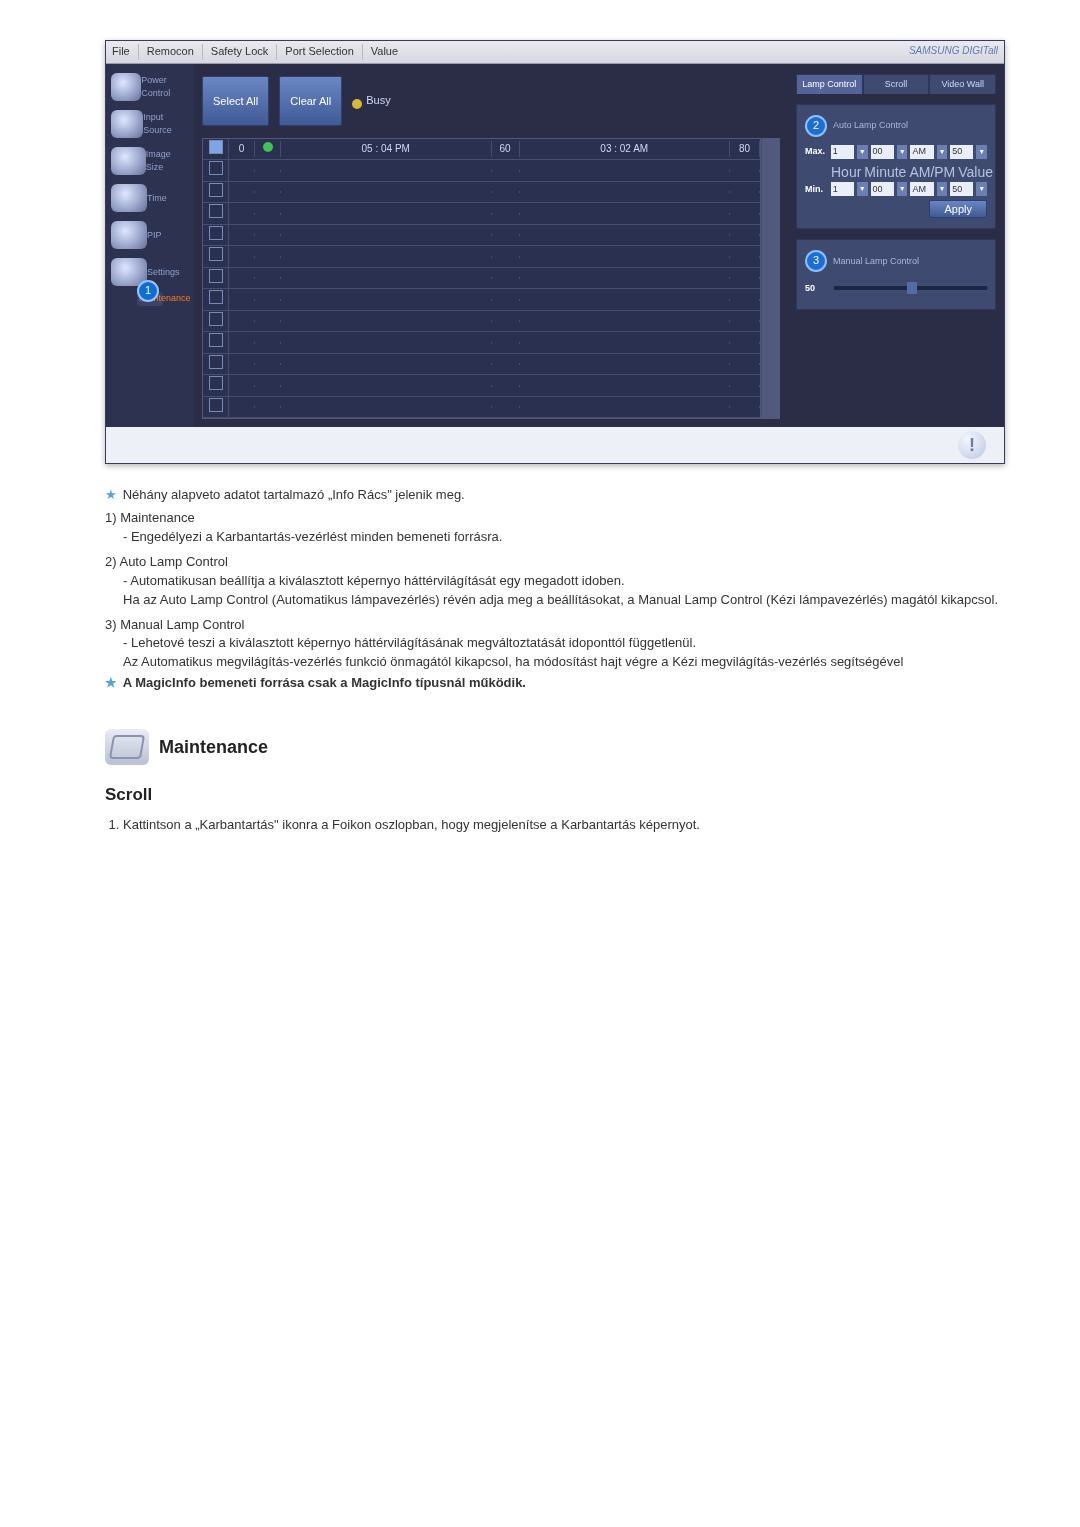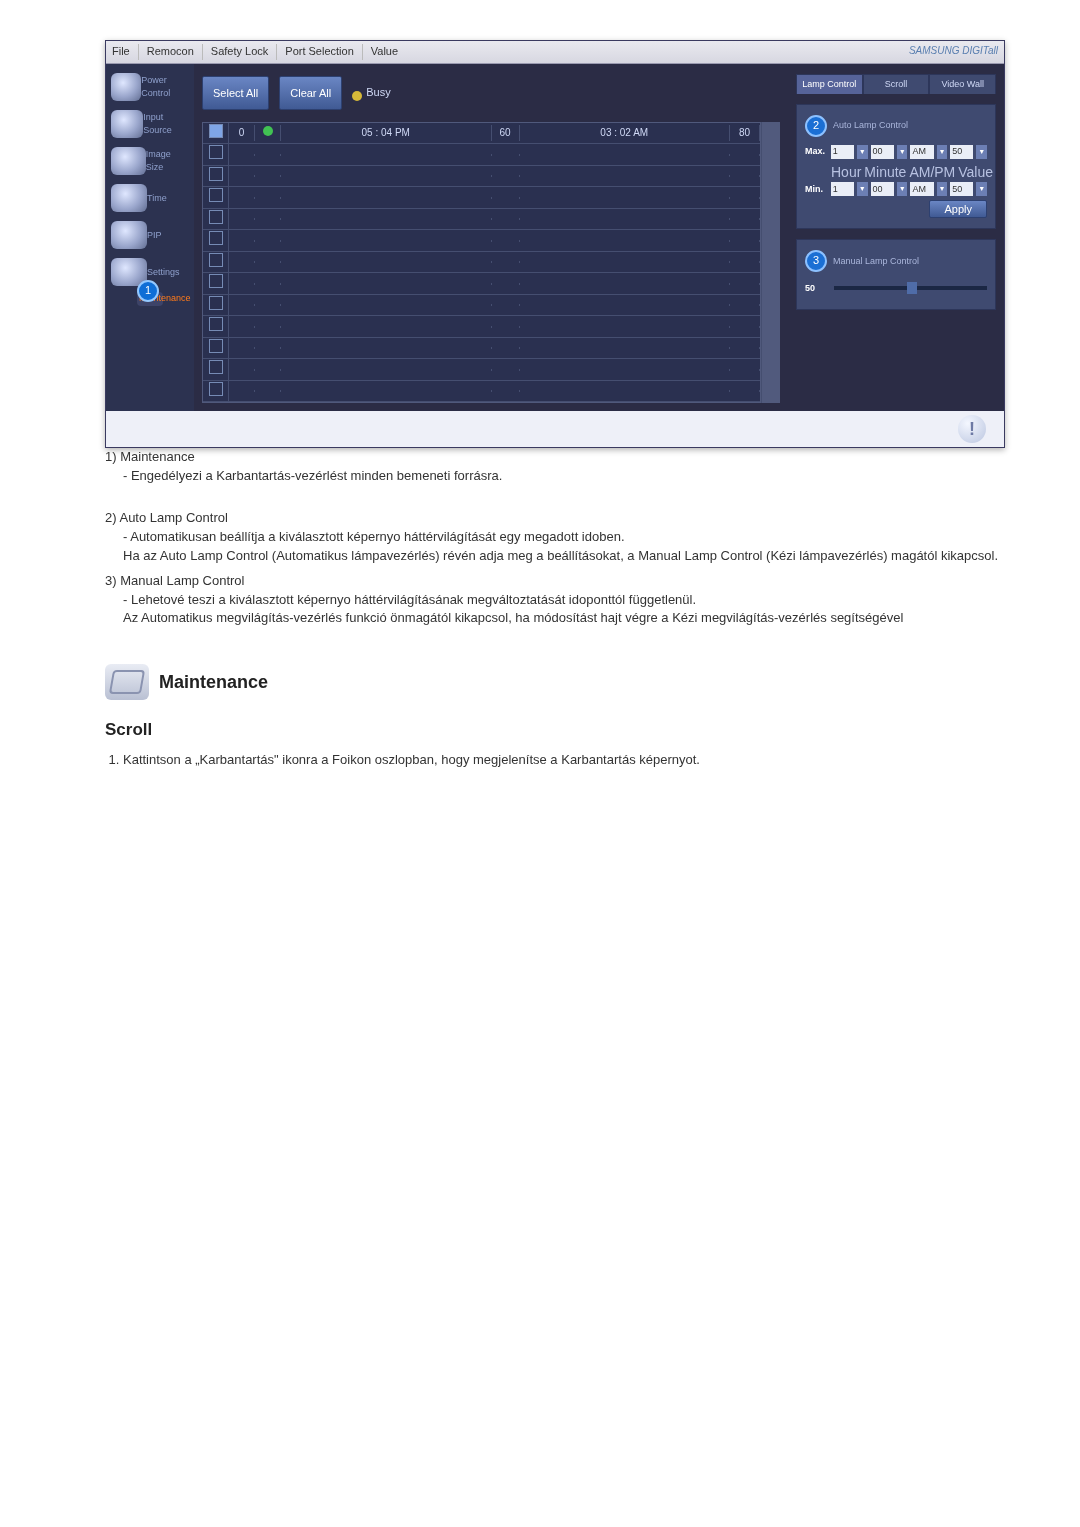--- a/index.html
+++ b/index.html
@@ -15,21 +15,21 @@
   .appbody{display:flex;background:#2b2c45;min-height:330px}
   .sidebar{width:88px;background:#2c3250;padding:6px 0;display:flex;flex-direction:column;align-items:center;gap:2px;color:#8fa0cc;font-size:9px}
   .sideitem{display:flex;flex-direction:row;align-items:center;width:78px;padding:3px 0;border-radius:4px;position:relative}
   .sideitem.sel{background:#3d4368}
   .sideitem.sel .silbl{color:#ff7a1a}
   .sicon{width:36px;height:28px;border-radius:6px;background:radial-gradient(circle at 40% 35%,#dfe7ff,#9aa6cc 55%,#616d92);margin-bottom:1px}
   .silbl{color:#8fa0cc}
   .badge{position:absolute;right:4px;bottom:4px;width:18px;height:18px;border-radius:50%;background:#0f6ed6;color:#fff;font-size:11px;display:flex;align-items:center;justify-content:center;border:2px solid #93c8ff}
   .center{flex:1;padding:8px;display:flex;flex-direction:column;gap:6px}
   .topbtns{display:flex;gap:10px;align-items:center;margin:4px 0 6px}
-  .btn{background:linear-gradient(#6a86c4,#405a94);color:#fff;border:1px solid #2d4070;border-radius:2px;padding:10px 10px;font-size:11px}
+  .btn{background:linear-gradient(#6a86c4,#405a94);color:#fff;border:1px solid #2d4070;border-radius:2px;padding:18px 10px;font-size:11px}
   .busy{display:flex;align-items:flex-end;gap:4px;color:#cfd8f5}
   .busy .dot{width:10px;height:10px;border-radius:50%;background:#d6b939}
   .grid{border:1px solid #50597c;background:#2a3050;min-height:230px}
   .grow{display:grid;grid-template-columns:26px 26px 26px 1fr 28px 1fr 30px;align-items:center;min-height:16px;border-bottom:1px solid #454e70;font-size:10px;color:#cfd8f5}
   .grow>div{padding:1px 4px;text-align:center;border-right:1px solid #454e70;overflow:hidden}
   .grow.hdr{background:#414b73;color:#e7ecff;font-weight:normal}
   .chk{width:12px;height:12px;border:1px solid #768bb5;display:inline-block;background:#2a3050}
   .chk.on{background:#7fa5e6}
   .status{width:10px;height:10px;border-radius:50%;display:inline-block}
   .status.green{background:#41c253}
@@ -303,36 +303,38 @@
               </div>
           </div>
         </div>
       </div>
     </div>
     <div class="bottombar">
         <div class="bottombari">!</div>
       </div>
   </div>
 
+  <p class="note"><span class="stari">★</span><span>Néhány alapveto adatot tartalmazó „Info Rács" jelenik meg.</span></p>
 
   <div>
     <span>1)</span> <span>Maintenance</span><br>
     <span style="margin-left:18px;display:inline-block">- Engedélyezi a Karbantartás-vezérlést minden bemeneti forrásra.</span>
   </div>
-  <div style="margin-top:23px">
+  <div style="margin-top:6px">
     <span>2)</span> <span>Auto Lamp Control</span><br>
     <span style="margin-left:18px;display:inline-block;white-space:pre-line">- Automatikusan beállítja a kiválasztott képernyo háttérvilágítását egy megadott idoben.
 Ha az Auto Lamp Control (Automatikus lámpavezérlés) révén adja meg a beállításokat, a Manual Lamp Control (Kézi lámpavezérlés) magától kikapcsol.</span>
   </div>
   <div style="margin-top:6px">
     <span>3)</span> <span>Manual Lamp Control</span><br>
     <span style="margin-left:18px;display:inline-block;white-space:pre-line">- Lehetové teszi a kiválasztott képernyo háttérvilágításának megváltoztatását idoponttól függetlenül.
 Az Automatikus megvilágítás-vezérlés funkció önmagától kikapcsol, ha módosítást hajt végre a Kézi megvilágítás-vezérlés segítségével</span>
   </div>
 
+  <p class="bold" style="margin:2px 0"><span class="stari">★</span><span>A MagicInfo bemeneti forrása csak a MagicInfo típusnál működik.</span></p>
 
   <div class="secttitle">
     <div class="secicon"></div>
     <h2>Maintenance</h2>
   </div>
 
   <h3>Scroll</h3>
   <ol class="doc">
     <li>Kattintson a „Karbantartás" ikonra a Foikon oszlopban, hogy megjelenítse a Karbantartás képernyot.</li>
   </ol>

